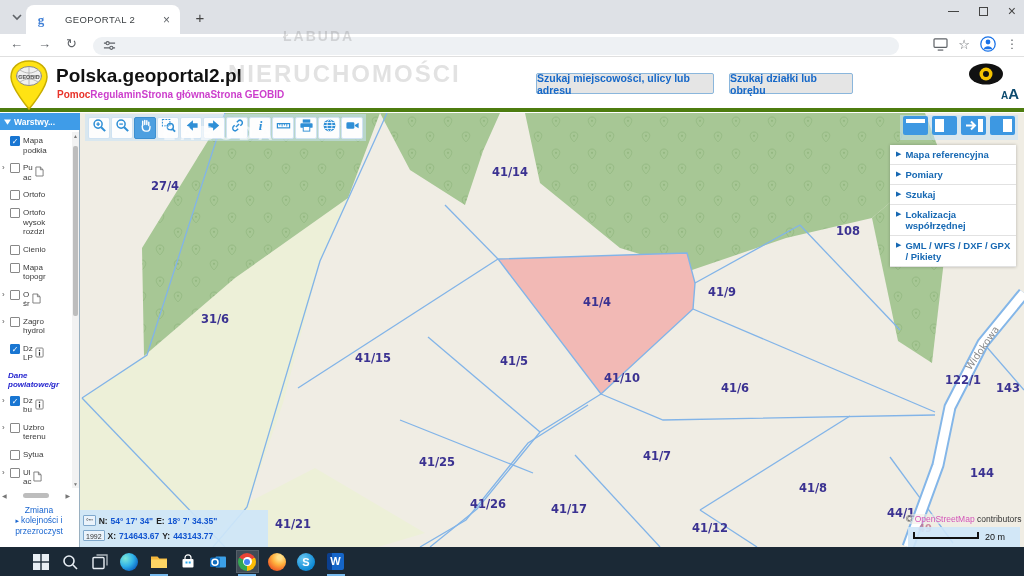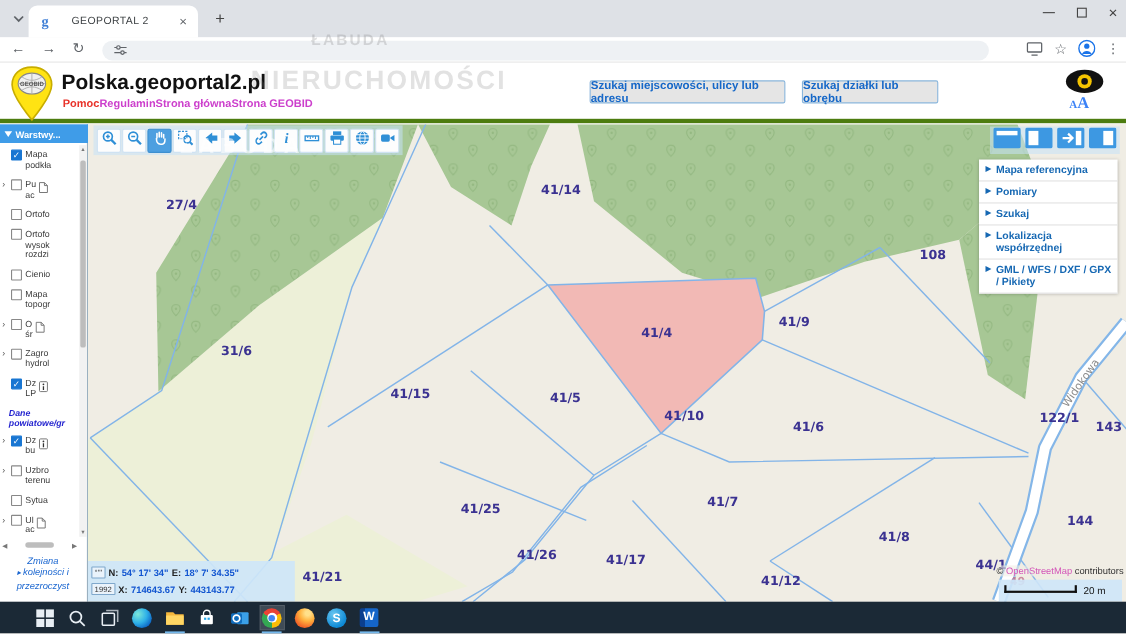--- a/index.html
+++ b/index.html
@@ -38,21 +38,21 @@
   #logo { position:absolute; left:8px; top:2px; }
   #site-title { position:absolute; left:56px; top:8px; font-size:19px; font-weight:bold; color:#111; }
   #site-links { position:absolute; left:57px; top:32px; display:flex; gap:0; }
   #site-links span { font-size:10px; font-weight:bold; }
   .hdr-btn { position:absolute; top:16px; height:21px; background:#e5e5e5; border:1px solid #8ab6dc;
              border-radius:2px; font-size:10.5px; font-weight:bold; color:#1668c8;
              display:flex; align-items:center; justify-content:center; }
   #hbtn1 { left:536px; width:178px; }
   #hbtn2 { left:729px; width:124px; }
   #eye { position:absolute; left:966px; top:4px; }
-  #aa { position:absolute; left:972px; top:28px; font-weight:bold; color:#3b82f6;font-family:Liberation Serif, serif; }
+  #aa { position:absolute; left:1001px; top:28px; font-weight:bold; color:#0c4a6e; }
   #aa .a1 { font-size:10px; } #aa .a2 { font-size:15px; }
 
   
   .wm { position:absolute; font-weight:bold; pointer-events:none; z-index:50; white-space:nowrap; }
   #wm-tabs { left:283px; top:28px; font-size:14px; color:rgba(120,120,120,.25); letter-spacing:2px; }
   #wm-header { left:228px; top:60px; font-size:24px; color:rgba(125,125,125,.22); letter-spacing:2px; }
   #wm-map { left:163px; top:122px; font-size:20px; color:rgba(255,255,255,.55); letter-spacing:5px; }
 
   
   #sidebar { position:absolute; left:0; top:113px; width:80px; height:434px; background:#fff;
@@ -68,21 +68,21 @@
   .sb-txt { font-size:8px; line-height:9.5px; color:#3a3a3a; }
   .sb-ficon { margin-left:2px; }
   .sb-ghead { font-size:8px; line-height:9.5px; color:#2525cf; font-weight:bold; font-style:italic; padding:4px 0 2px 8px; }
   #sb-vscroll { position:absolute; right:0; top:19px; width:7px; height:356px; background:#f2f2f2; }
   #sb-vthumb { position:absolute; left:1px; top:14px; width:5px; height:170px; background:#bdbdbd; border-radius:2px; }
   .sb-arrow { position:absolute; left:0; width:7px; text-align:center; font-size:5px; color:#777; }
   #sb-hscroll { position:absolute; left:2px; top:378px; width:68px; height:9px; display:flex; align-items:center; }
   #sb-hscroll .ha { font-size:6px; color:#777; }
   #sb-hthumb { width:26px; height:5px; background:#bdbdbd; border-radius:3px; margin:0 auto; }
   #sb-reorder { position:absolute; left:2px; top:392px; width:74px; font-size:8.5px; line-height:10px;
-                color:#1a66d0; text-align:center;font-style:italic; }
+                color:#1a66d0; text-align:center; }
   #sb-reorder .bullet { font-size:7px; }
 
   
   #map { position:absolute; left:80px; top:113px; width:944px; height:434px; overflow:hidden; background:#f0ede4; }
   #mapsvg { position:absolute; left:0; top:0; }
 
   #map-toolbar { position:absolute; left:5px; top:1px; height:27px; display:flex; gap:1px; align-items:center;
                  background:rgba(198,226,248,.55); padding:2px 3px; }
   .tb-btn { width:22px; height:22px; background:#fdfdfd; border:1px solid #cfe2f2; border-radius:2px;
             color:#2f8fd6; display:flex; align-items:center; justify-content:center; }

